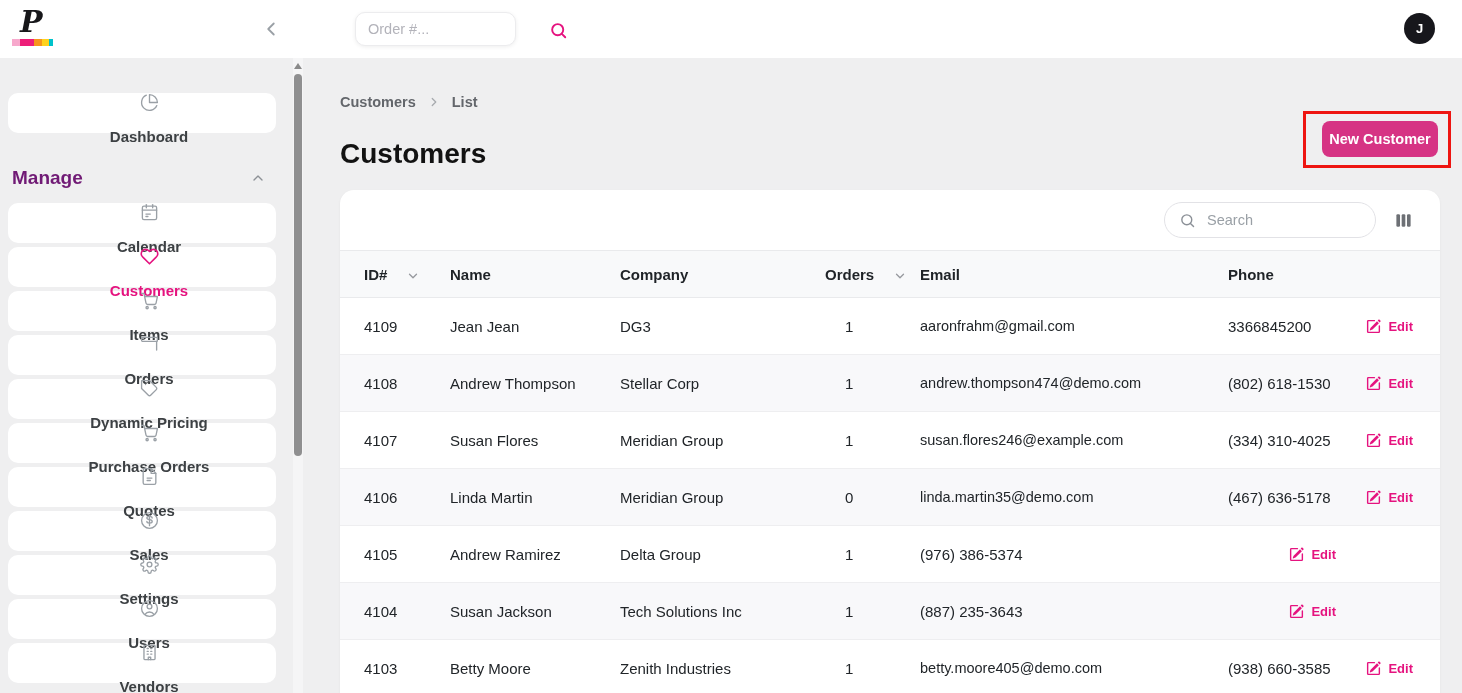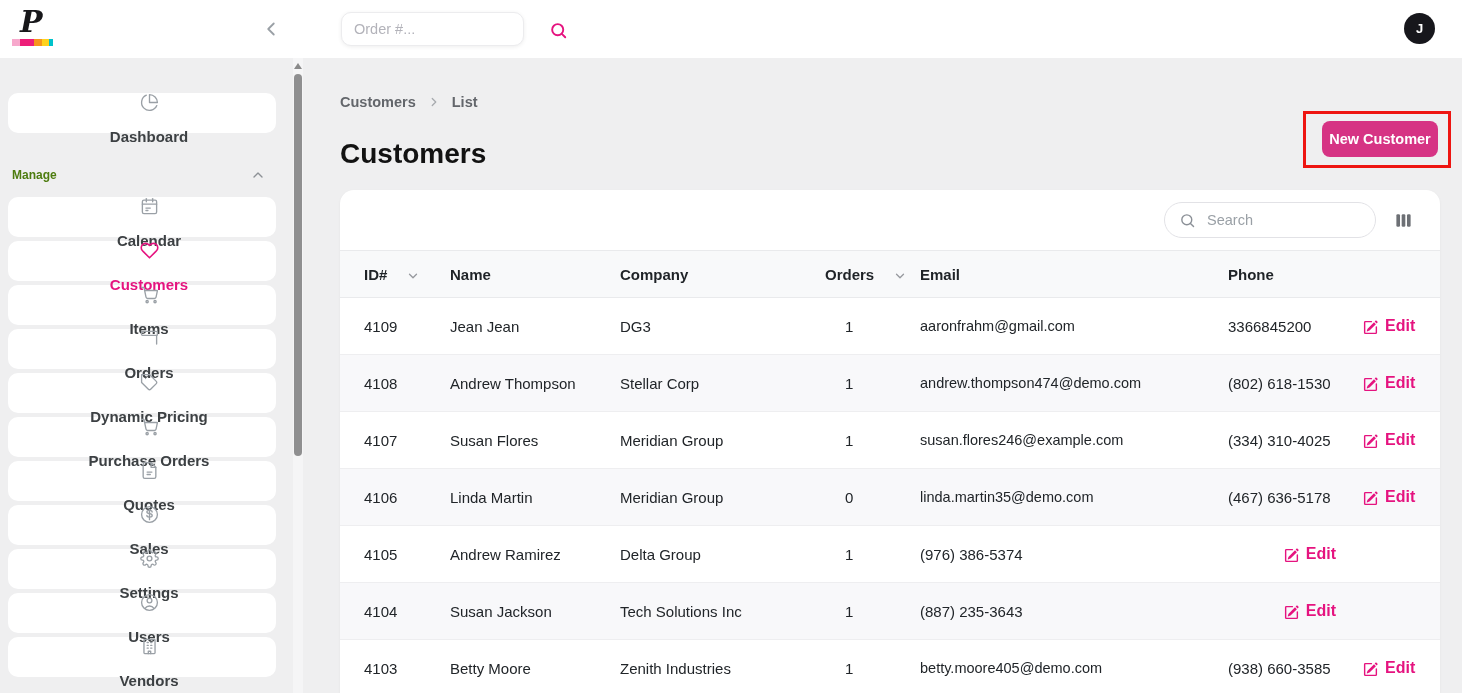--- a/index.html
+++ b/index.html
@@ -23,40 +23,40 @@
   .logo-p{font-family:"DejaVu Serif",serif;font-style:italic;font-weight:700;
     font-size:30px;line-height:34px;color:#17171a;display:block;padding-left:8px;}
   .logo-bar{display:flex;height:7px;width:41px;margin-top:0;}
   .logo-bar span{height:100%;}
   .logo-bar span:nth-child(1){width:8px;}
   .logo-bar span:nth-child(2){width:14px;}
   .logo-bar span:nth-child(3){width:8px;}
   .logo-bar span:nth-child(4){width:7px;}
   .logo-bar span:nth-child(5){width:4px;}
   .back-chevron{position:absolute;left:260px;top:18px;color:#9aa0a6;cursor:pointer;}
-  .order-search{position:absolute;left:341px;top:12px;width:183px;height:34px;
+  .order-search{position:absolute;left:355px;top:12px;width:161px;height:34px;
     border:1px solid #ececee;border-radius:10px;box-shadow:0 1px 4px rgba(0,0,0,.07);
     padding:0 12px;font-size:14.5px;color:#444;outline:none;
     font-family:"Liberation Sans",sans-serif;}
   .order-search::placeholder{color:#b3b3ba;}
   .header-search-icon{position:absolute;left:549px;top:21px;color:var(--pink);cursor:pointer;}
   .avatar{position:absolute;right:27px;top:13px;width:31px;height:31px;border-radius:50%;
     background:#17171c;color:#fff;font-weight:700;font-size:13px;
     display:flex;align-items:center;justify-content:center;cursor:pointer;}
 
   
   .sidebar{position:absolute;top:58px;left:0;width:293px;bottom:0;padding:35px 0 0 8px;}
   .side-item{width:268px;height:40px;background:#fff;border-radius:10px;
     display:flex;align-items:center;gap:16px;padding-left:14px;margin-bottom:4px;
     color:#3c4043;font-size:15px;font-weight:600;cursor:pointer;flex-direction:column;}
   .side-item .ic{color:#9aa0a6;flex:0 0 auto;display:flex;}
   .side-item.active{color:var(--pink);}
   .side-item.active .ic{color:var(--pink);}
   .manage-row{width:268px;display:flex;justify-content:space-between;align-items:center;
-    margin:34px 0 14px;padding:0 10px 0 4px;color:#4d7c0f;font-size:12px;font-weight:600;cursor:pointer;}
+    margin:34px 0 14px;padding:0 10px 0 4px;color:#701a75;font-size:19px;font-weight:600;cursor:pointer;}
   .manage-row .ic{color:#8d9196;display:flex;}
 
   
   .side-scrollbar{position:absolute;left:293px;top:58px;width:10px;bottom:0;background:#f5f5f6;}
   .scroll-arrow{position:absolute;top:5px;left:1px;width:0;height:0;cursor:pointer;
     border-left:4px solid transparent;border-right:4px solid transparent;border-bottom:6px solid #8a8a8a;}
   .scroll-thumb{position:absolute;top:16px;left:1px;width:8px;height:382px;background:#8f8f90;
     border-radius:4px;cursor:pointer;}
 
   
@@ -88,22 +88,22 @@
     padding-left:24px;align-items:center;}
   .thead{height:48px;background:#f8f9fa;border-top:1px solid #e9eaec;border-bottom:1px solid #e9eaec;
     font-size:15px;font-weight:700;color:#1f2327;}
   .th{display:flex;align-items:flex-end;gap:19px;}
   .th .sort{color:#97999e;display:flex;cursor:pointer;}
   .trow{height:57px;font-size:15px;color:#212529;border-bottom:1px solid #eeeef0;background:#fff;}
   .trow:nth-child(even){background:#f8f8fa;}
   .td-orders{padding-left:20px;}
   .td-email{font-size:14.5px;}
   .td-edit{display:flex;justify-content:flex-end;padding-right:27px;}
-  .edit-link{display:flex;align-items:flex-end;gap:7px;color:var(--pink);
-    font-size:16px;font-weight:700;text-decoration:none;cursor:pointer;}
+  .edit-link{display:flex;align-items:flex-start;gap:7px;color:var(--pink);
+    font-size:13px;font-weight:700;text-decoration:none;cursor:pointer;}
 </style>
 </head>
 <body>
 
 <header class="topbar">
   <div class="logo">
     <span class="logo-p">P</span>
     <span class="logo-bar">
         <span style="background: rgb(247, 168, 204);"></span>
         <span style="background: rgb(237, 30, 121);"></span>

